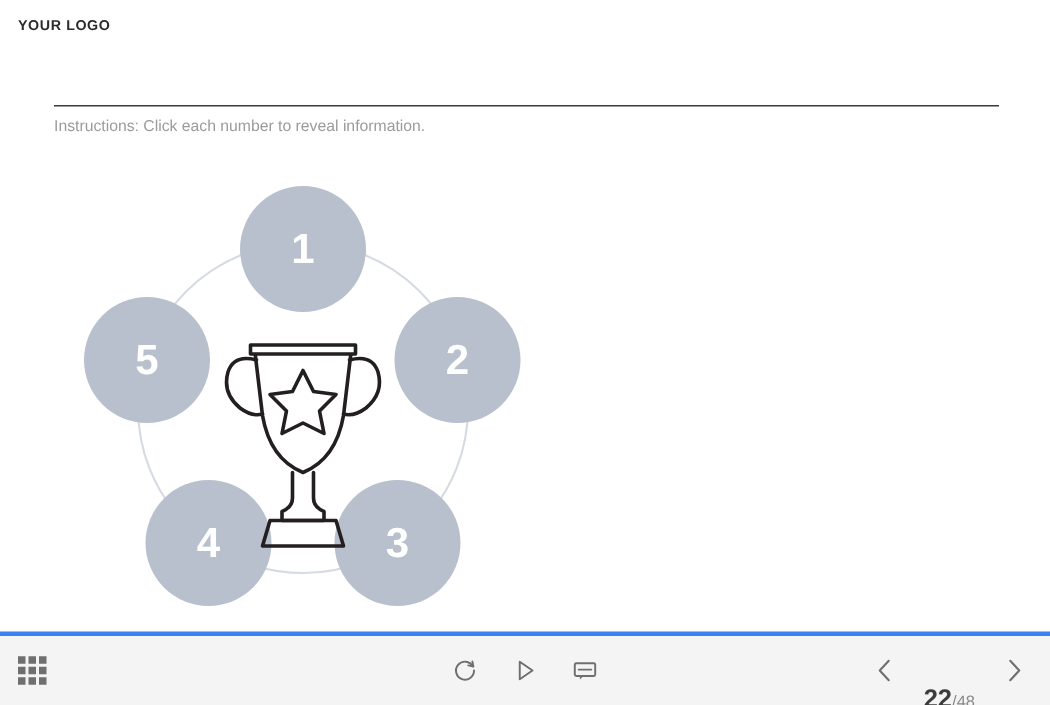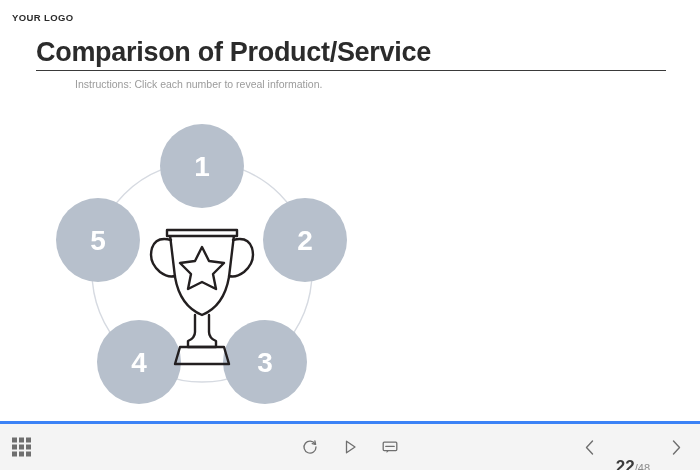--- a/index.html
+++ b/index.html
@@ -51,21 +51,20 @@
     height: 1px;
     background: #3a3a3a;
   }
   .instructions {
     position: absolute;
     left: 36px;
     top: 78px;
     font-size: 10.5px;
     color: #9b9b9b;
     white-space: nowrap;
-    margin-left: 39px;
   }
 
   
   .diagram {
     position: absolute;
     left: 40px;
     top: 110px;
     width: 330px;
     height: 300px;
   }
@@ -160,21 +159,20 @@
     width: 20px;
     height: 24px;
   }
 </style>
 </head>
 <body>
 
 <div class="slide">
 
   <div class="logo">YOUR LOGO</div>
-  <div class="title">Comparison of Product/Service</div>
   <div class="title-rule"></div>
   <div class="instructions">Instructions: Click each number to reveal information.</div>
 
   <div class="diagram">
     <svg width="330" height="300" viewBox="0 0 330 300" xmlns="http://www.w3.org/2000/svg">
 
       <circle cx="162" cy="162" r="110" fill="none" stroke="#d6dae1" stroke-width="1.4"></circle>
 
       <g>
         <circle cx="58" cy="130" r="42" fill="#b7c0cc"></circle>

